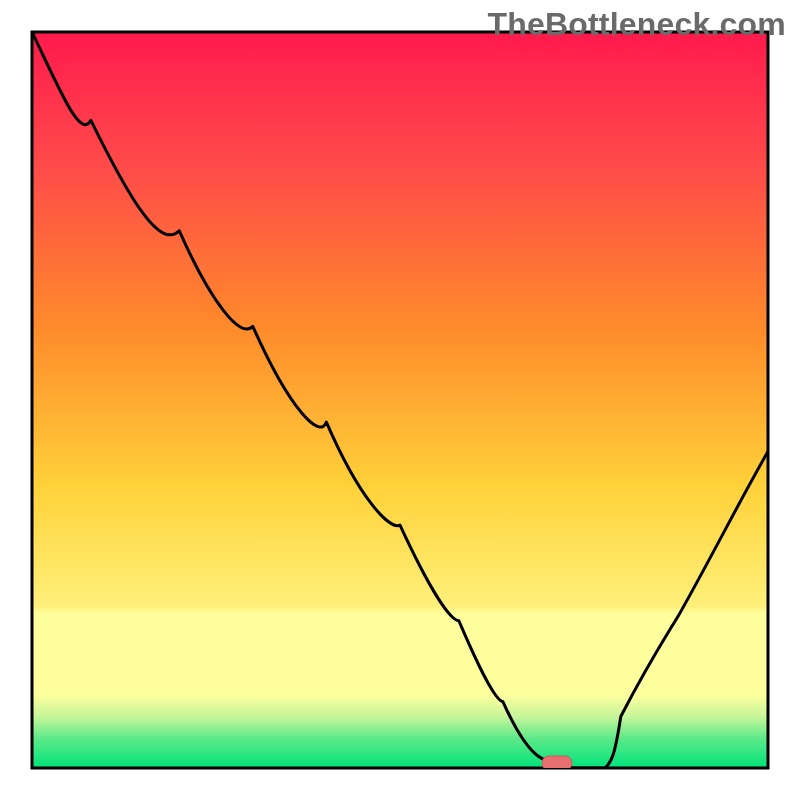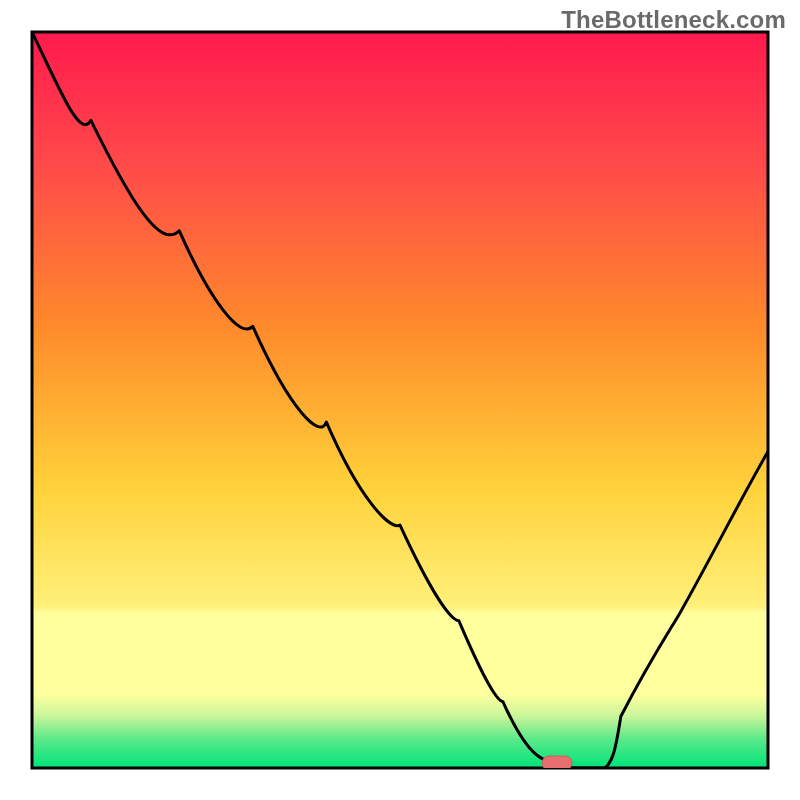--- a/index.html
+++ b/index.html
@@ -15,21 +15,21 @@
     width: 800px;
     height: 800px;
   }
   svg {
     display: block;
   }
   .watermark {
     position: absolute;
     top: 6px;
     right: 14px;
-    font-size: 24px;
+    font-size: 32px;
     font-weight: 600;
     color: #6a6a6a;
     letter-spacing: 0.2px;
     user-select: none;
   }
 </style>
 </head>
 <body>
 
 <div class="canvas-wrap">

